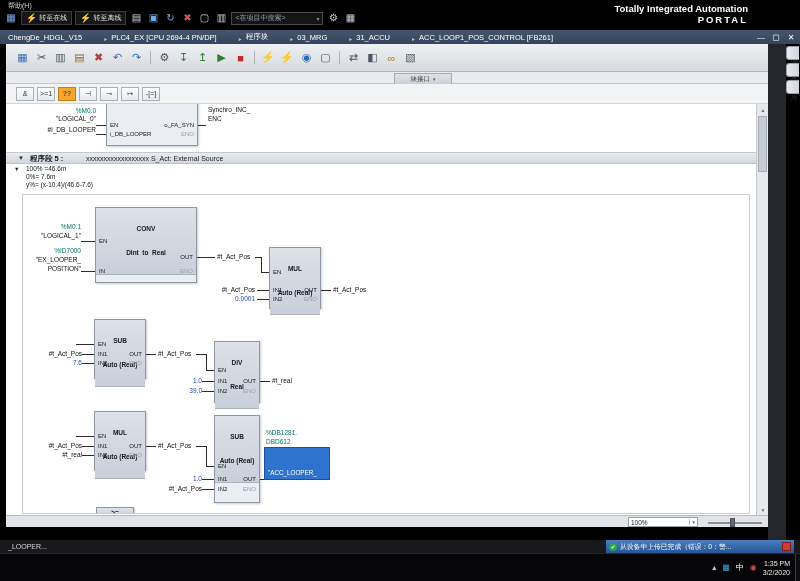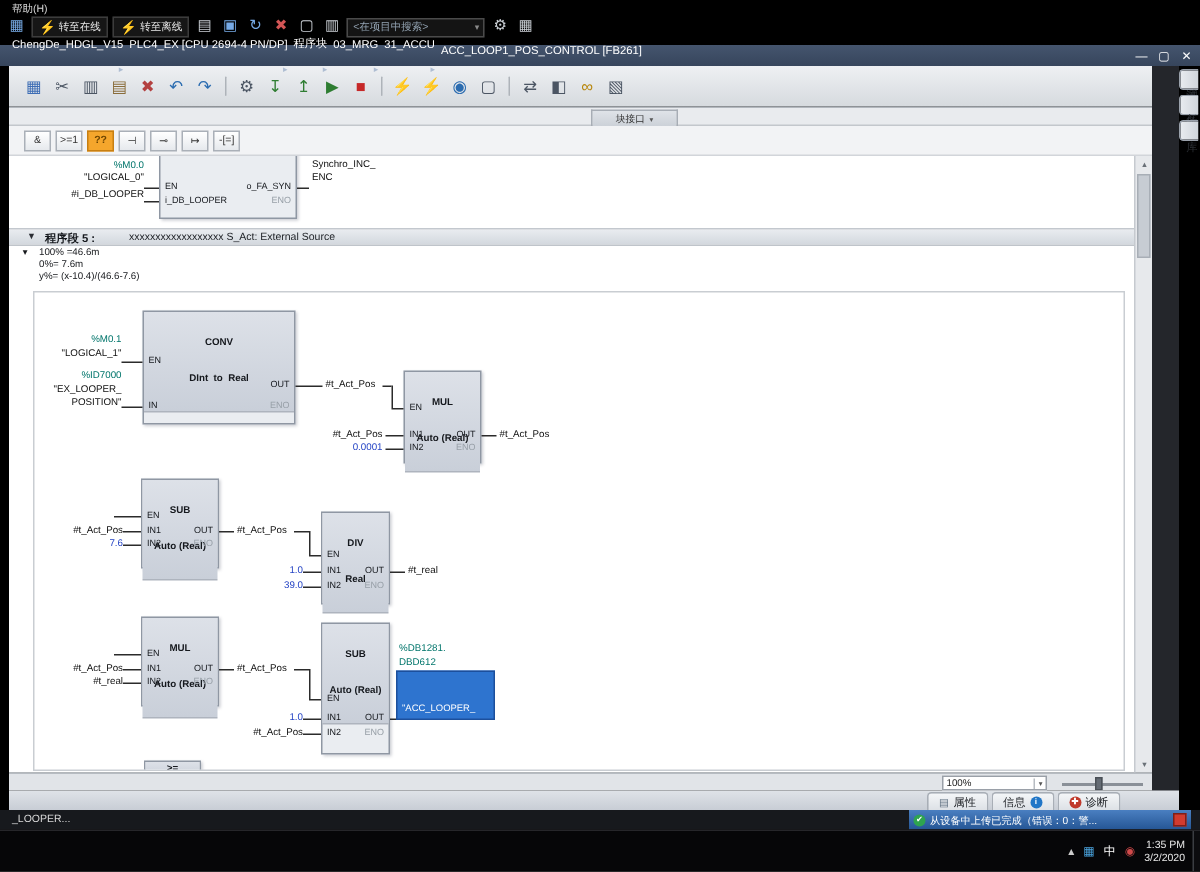--- a/index.html
+++ b/index.html
@@ -16,21 +16,21 @@
   .ci{font-size:9px;}
   .searchbox{display:flex;align-items:center;justify-content:space-between;width:92px;height:13px;background:#141414;border:1px solid #4a4a4a;color:#93a3b2;font-size:7px;padding:0 3px;}
   .sa{font-size:6px;color:#8a8a8a;}
   .brand{position:absolute;right:52px;top:3px;text-align:right;color:#fff;font-weight:bold;}
   .b1{font-size:9.5px;line-height:11px;}
   .b2{font-size:9.5px;letter-spacing:2px;line-height:11px;}
 
   
   .titlebar{position:absolute;left:0;top:30px;width:800px;height:14px;background:linear-gradient(#45556e,#36455c);z-index:30;display:flex;align-items:center;padding-left:8px;}
   .bcwrap{display:flex;align-items:center;gap:4px;}
-  .bc{display:flex;align-items:flex-end;gap:8px;flex-direction:column;}
+  .bc{display:flex;align-items:flex-end;gap:22px;}
   .bct{color:#fff;font-size:7.5px;white-space:nowrap;}
   .bcs{color:#aebdd2;font-size:6px;}
   .winbtns{position:absolute;right:4px;top:0;height:14px;display:flex;align-items:center;gap:5px;}
   .wb{color:#fff;font-size:8px;width:10px;text-align:center;cursor:default;}
 
   
   .toolbar{position:absolute;left:6px;top:44px;width:762px;height:28px;z-index:20;
            background:linear-gradient(#eef0f3,#d6dade);border-bottom:1px solid #b2b7bd;
            display:flex;align-items:center;gap:2px;padding-left:8px;}
   .ticon{width:17px;height:17px;display:flex;align-items:center;justify-content:center;font-size:11px;border:1px solid transparent;border-radius:2px;}
@@ -157,20 +157,24 @@
         <span class="sa">▾</span>
       </span>
       <span style="display:flex;gap:3px;">
           <span class="cicon" style="color: rgb(201, 206, 212);">
             <span class="g">⚙</span>
           </span>
           <span class="cicon" style="color: rgb(201, 206, 212);">
             <span class="g">▦</span>
           </span>
         </span>
+    </div>
+    <div class="brand">
+      <div class="b1">Totally Integrated Automation</div>
+      <div class="b2">PORTAL</div>
     </div>
   </div>
 
   <div class="titlebar">
     <div class="bcwrap">
         <span class="bc">
           <span class="bct">ChengDe_HDGL_V15</span>
           <span class="bcs">▸</span>
         </span>
         <span class="bc">
@@ -474,36 +478,20 @@
 
   <div class="zoomrow">
     <div class="zoomdd">
       <span>100%</span>
       <span class="za">▾</span>
     </div>
     <div class="ztrack"></div>
     <div class="zthumb"></div>
   </div>
 
-  <div class="insprow">
-    <div class="insptabs">
-      <div class="itab">
-        <span class="iti">▤</span>
-        <span>属性</span>
-      </div>
-      <div class="itab">
-        <span>信息</span>
-        <span class="circ blue">i</span>
-      </div>
-      <div class="itab">
-        <span class="circ red">✚</span>
-        <span>诊断</span>
-      </div>
-    </div>
-  </div>
 
   <div class="statusrow">
     <span class="statusleft">_LOOPER...</span>
     <div class="toast">
       <span class="chk">✔</span>
       <span class="toastmsg">从设备中上传已完成（错误：0：警...</span>
       <span class="stopbtn"></span>
     </div>
   </div>
 

